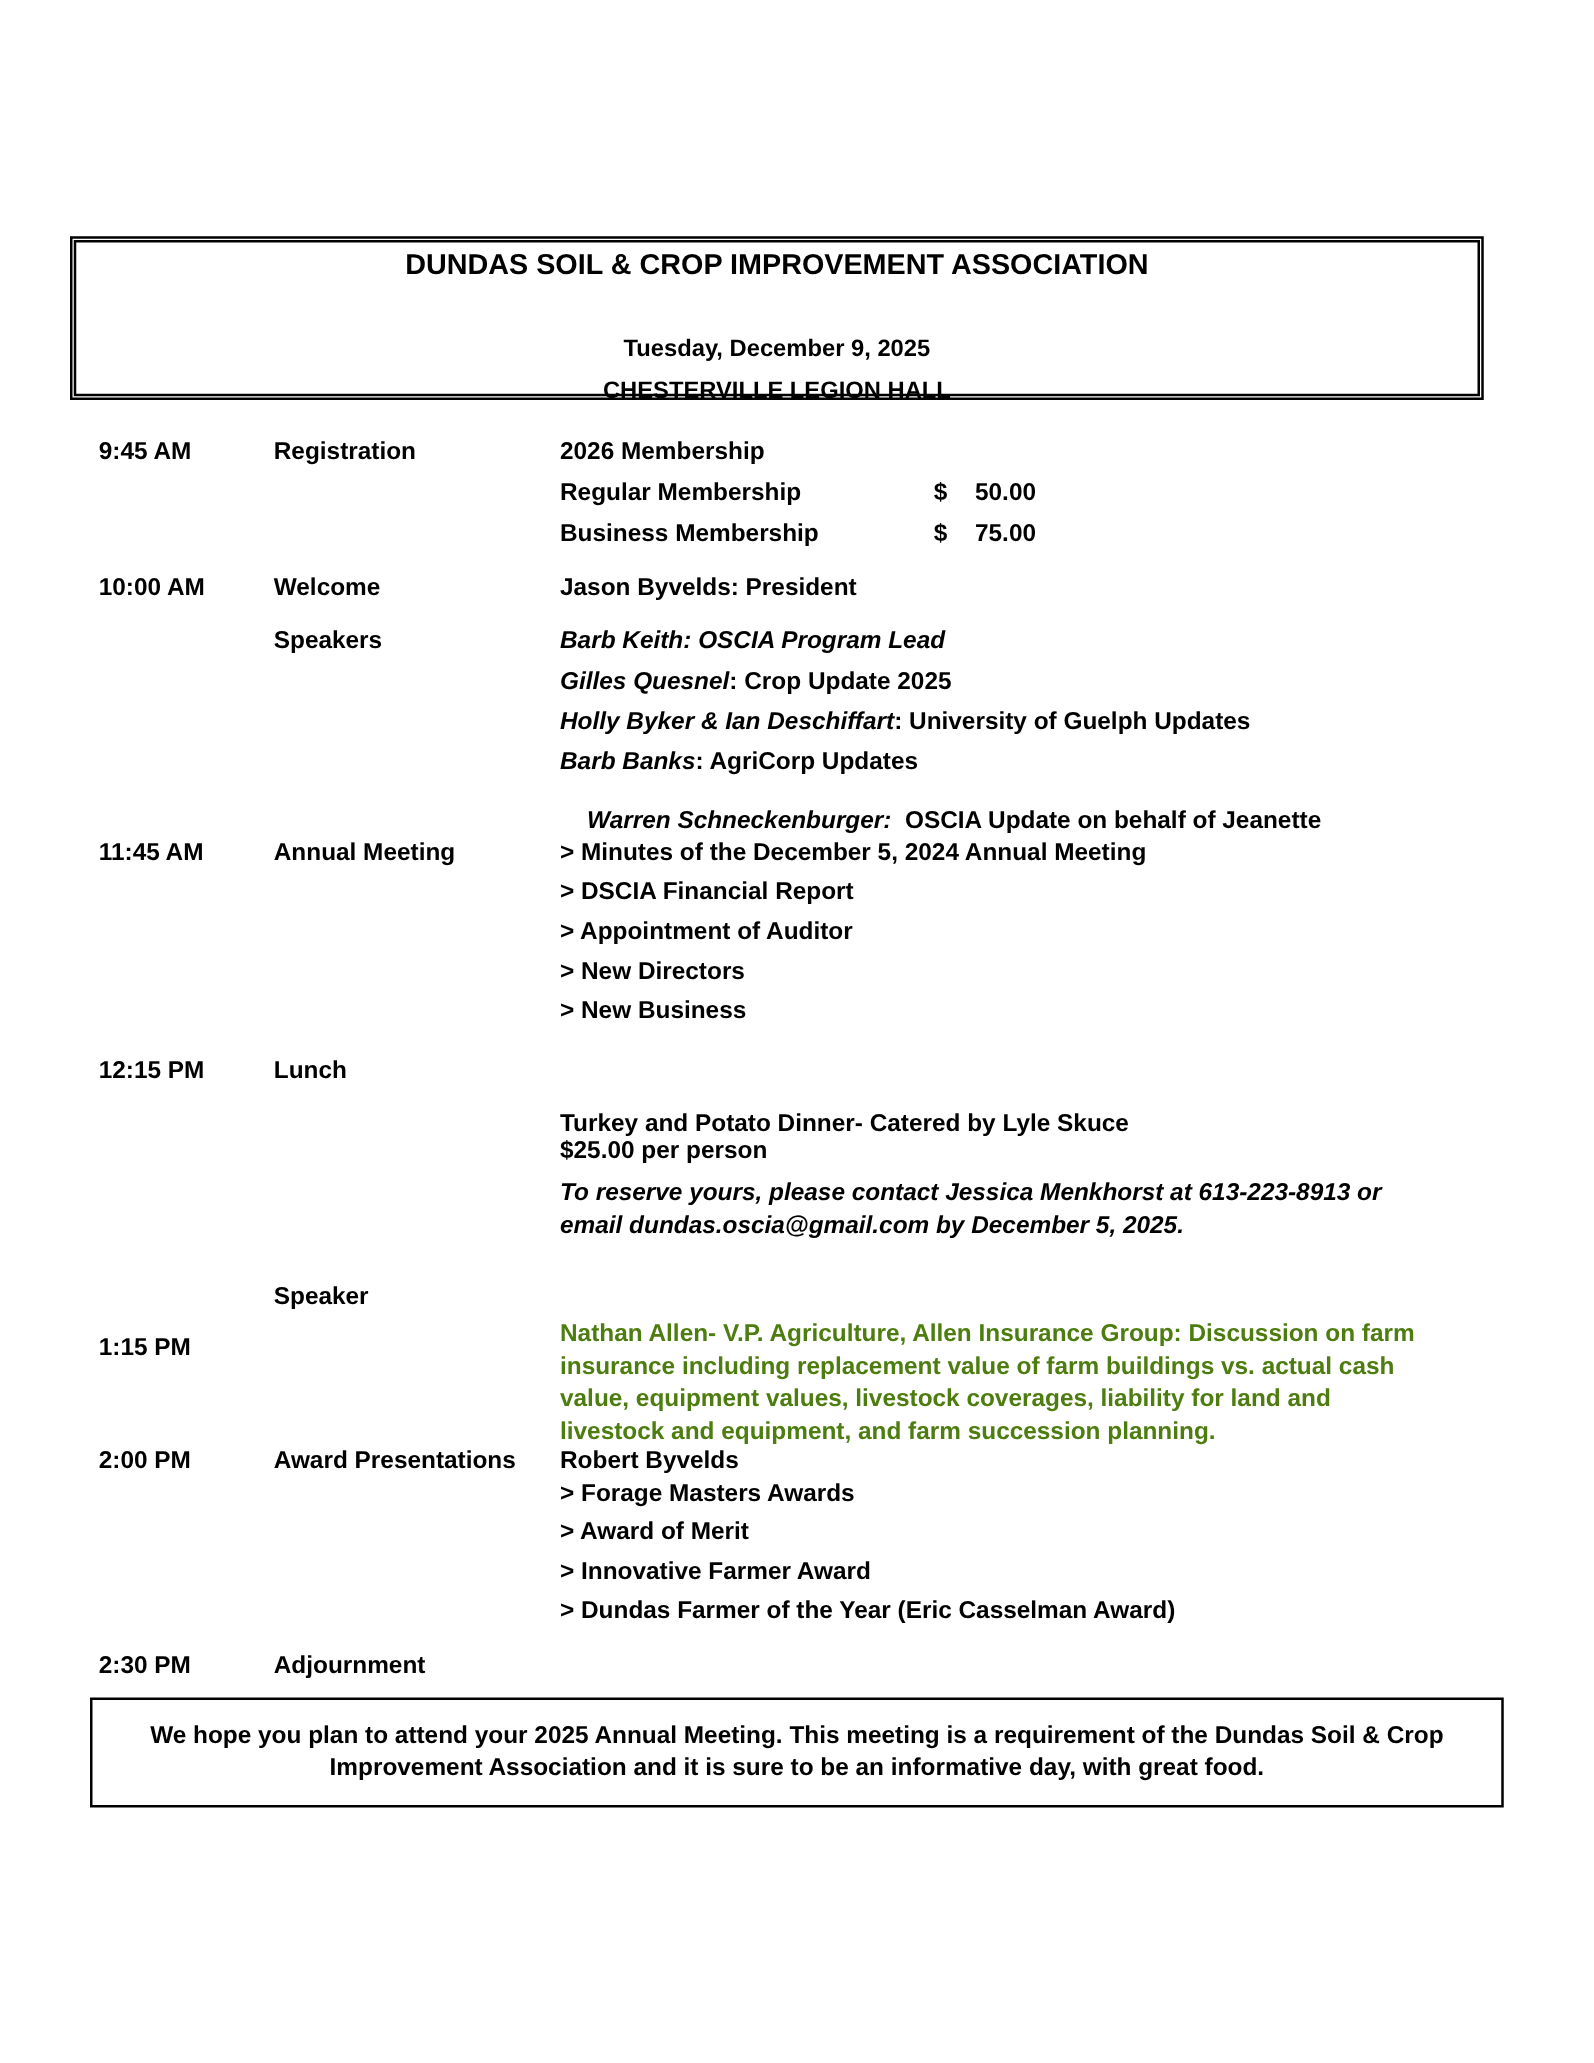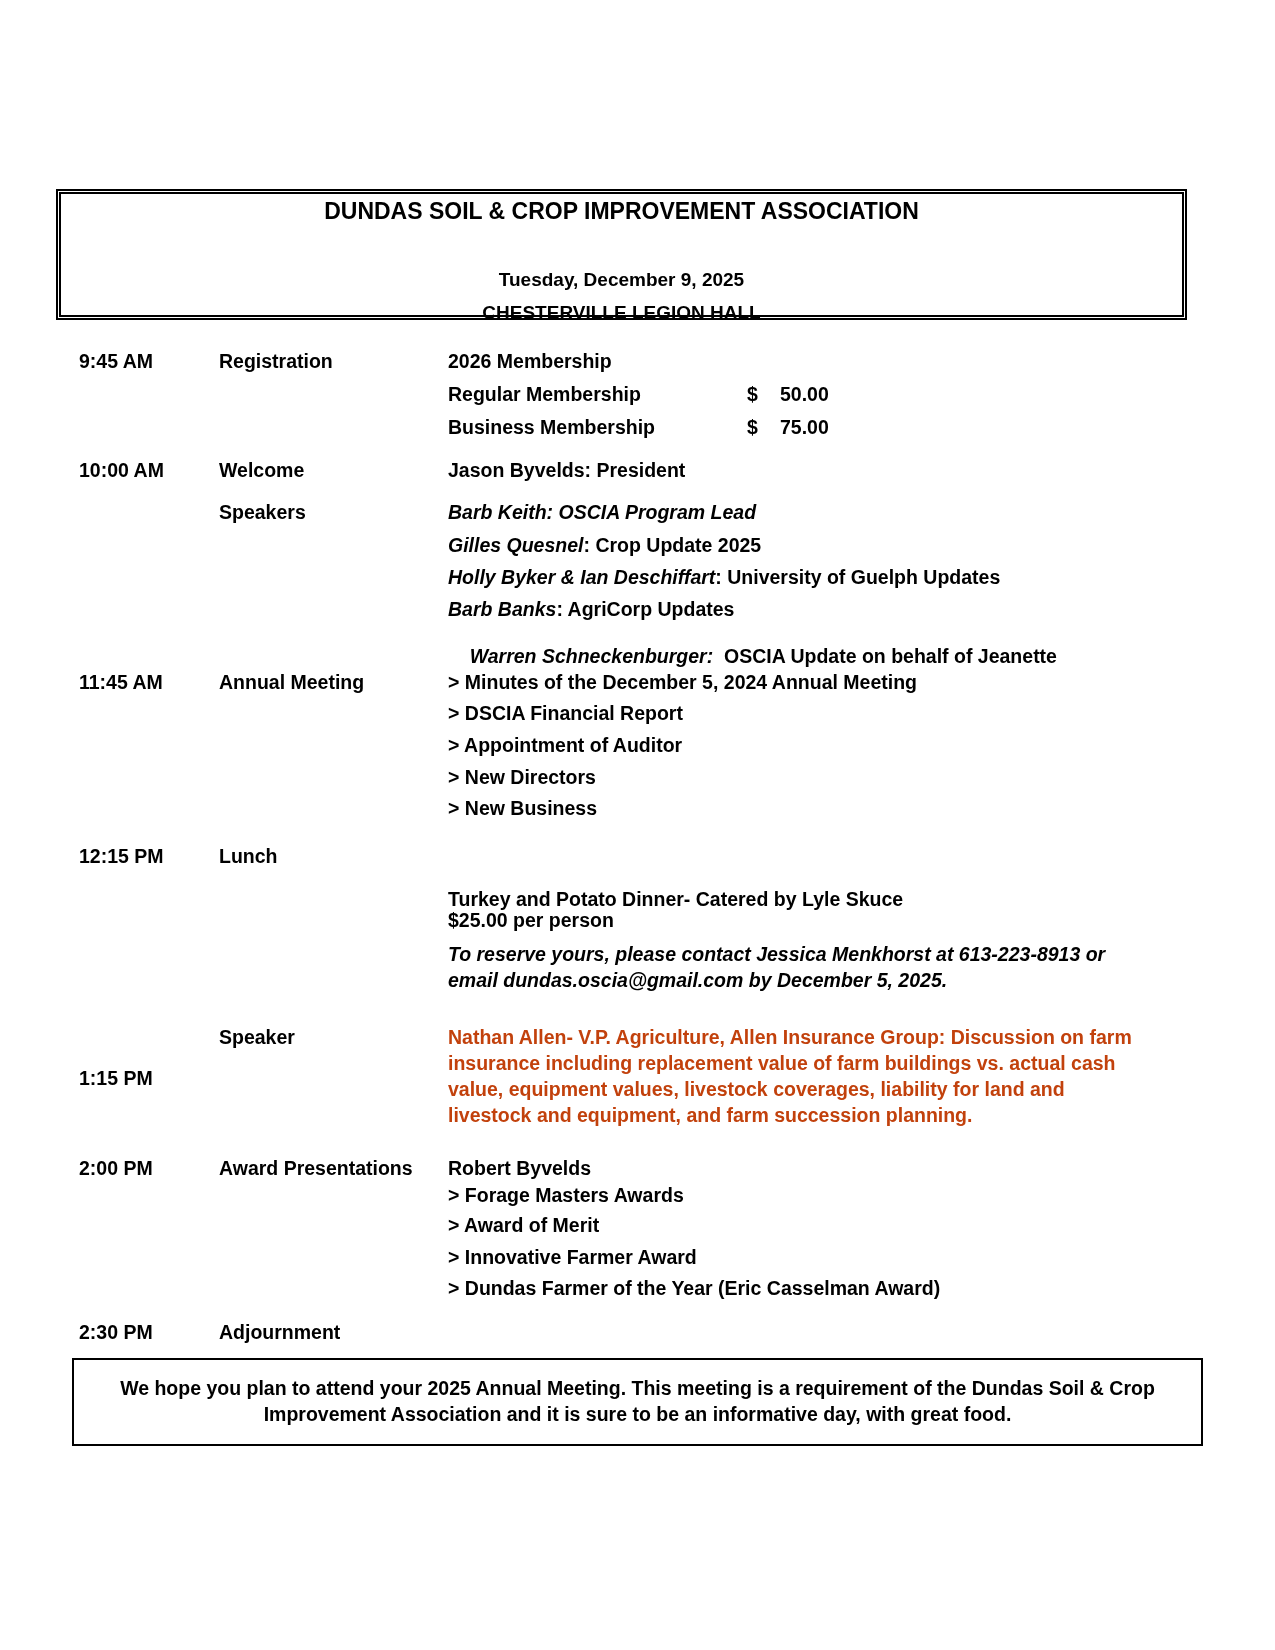--- a/index.html
+++ b/index.html
@@ -9,21 +9,21 @@
     .t { font-size: 19.5px; }
     .header-box { position: absolute; left: 56px; top: 189px; width: 1131px; height: 131px;
       box-sizing: border-box; border: 5px double #000; }
     .hline { position: absolute; left: 0; right: 0; text-align: center; line-height: 1; }
     .h-org { top: 6px; font-size: 23px; }
     .h-title { top: 34px; font-size: 31px; }
     .h-date { top: 76px; font-size: 19px; }
     .h-venue { top: 109px; font-size: 19px; }
     .u { text-decoration-thickness: 2px; text-underline-offset: 3px; }
     .i { font-style: italic; }
-    .gray { color: #c2410c; }
+    .gray { color: #4d7c0f; margin-top: 30px; }
     .footer-box { position: absolute; left: 72px; top: 1358px; width: 1131px; height: 88px;
       box-sizing: border-box; border: 2.5px solid #000; text-align: center;
       font-size: 19.5px; line-height: 26px; padding-top: 15px; }
   </style>
 </head>
 <body>
 
 <div class="header-box">
   <div class="hline h-org">DUNDAS SOIL &amp; CROP IMPROVEMENT ASSOCIATION</div>
   <div class="hline h-date">Tuesday, December 9, 2025</div>

